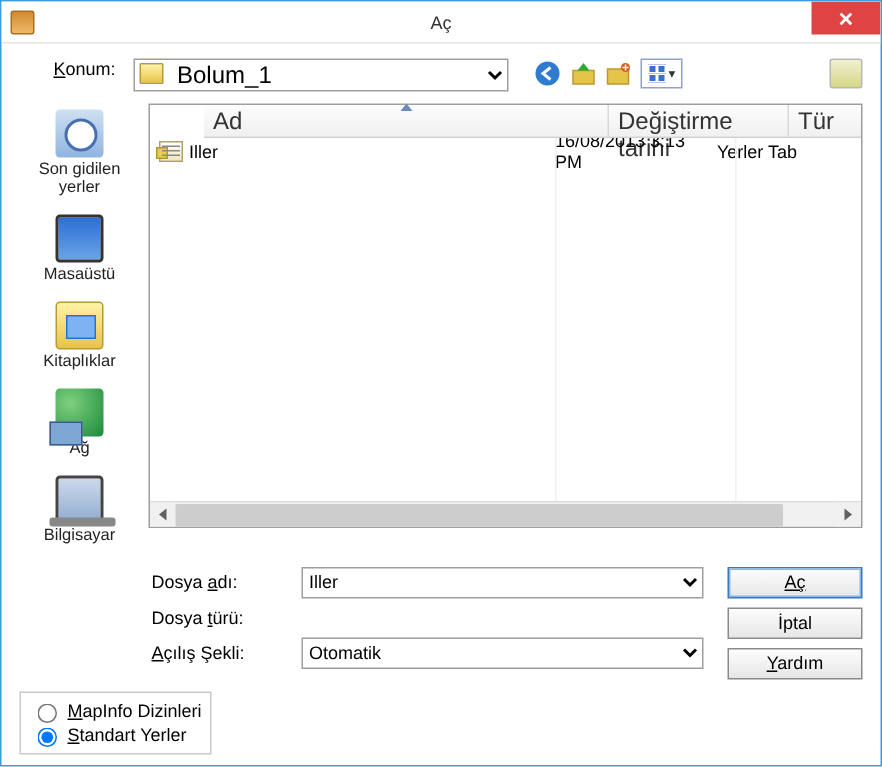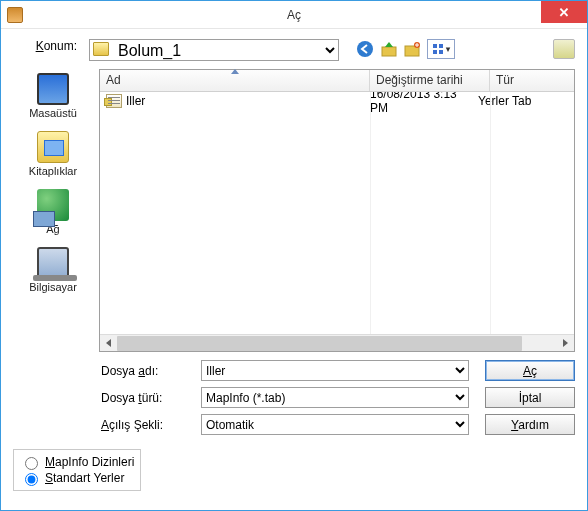--- a/index.html
+++ b/index.html
@@ -153,22 +153,23 @@
     flex-direction: column;
     height: 283px;
     background:#fff;
     position:relative;
   }
   .columns {
     display: flex;
     height: 22px;
     background: linear-gradient(#fdfdfd,#f0f0f0);
     border-bottom: 1px solid #d0d0d0;
-    font-size: 12px;
+    font-size: 16px;
     color:#333;
+    margin-left:36px;
   }
   .col { padding: 3px 6px; border-right: 1px solid #d8d8d8; position:relative; }
   .col.name { width: 270px; }
   .col.date { width: 120px; }
   .col.type { flex: 1; border-right: none; }
   .sort-arrow {
     position:absolute; left:50%; top:-1px; transform:translateX(-50%);
     width:0;height:0;border-left:4px solid transparent;border-right:4px solid transparent;border-bottom:5px solid #6a8bbf;
   }
   .rows { flex:1; overflow:hidden; position:relative;}
@@ -288,20 +289,24 @@
       </div>
     </div>
     <div class="spacer"></div>
     <div class="far-icon"></div>
   </div>
 
   
   <div class="main">
 
     <div class="sidebar">
+      <div class="side-item">
+        <div class="ico ico-recent"></div>
+        <div class="side-label">Son gidilen yerler</div>
+      </div>
       <div class="side-item">
         <div class="ico ico-desktop"></div>
         <div class="side-label">Masaüstü</div>
       </div>
       <div class="side-item">
         <div class="ico ico-lib"></div>
         <div class="side-label">Kitaplıklar</div>
       </div>
       <div class="side-item">
         <div class="ico ico-network"></div>
@@ -347,21 +352,20 @@
   
   <div class="bottom">
     <div class="bottom-sidebar-spacer"></div>
     <div class="form-area">
       <div class="form-row">
         <div class="flabel">Dosya <span class="mnemonic">a</span>dı:</div>
         <select><option>Iller</option></select>
       </div>
       <div class="form-row">
         <div class="flabel">Dosya <span class="mnemonic">t</span>ürü:</div>
-        <select><option>MapInfo (*.tab)</option></select>
       </div>
       <div class="form-row">
         <div class="flabel"><span class="mnemonic">A</span>çılış Şekli:</div>
         <select><option>Otomatik</option></select>
       </div>
     </div>
     <div class="buttons">
       <button class="default"><span class="mnemonic">Aç</span></button>
       <button><span>İptal</span></button>
       <button><span class="mnemonic">Y</span>ardım</button>

